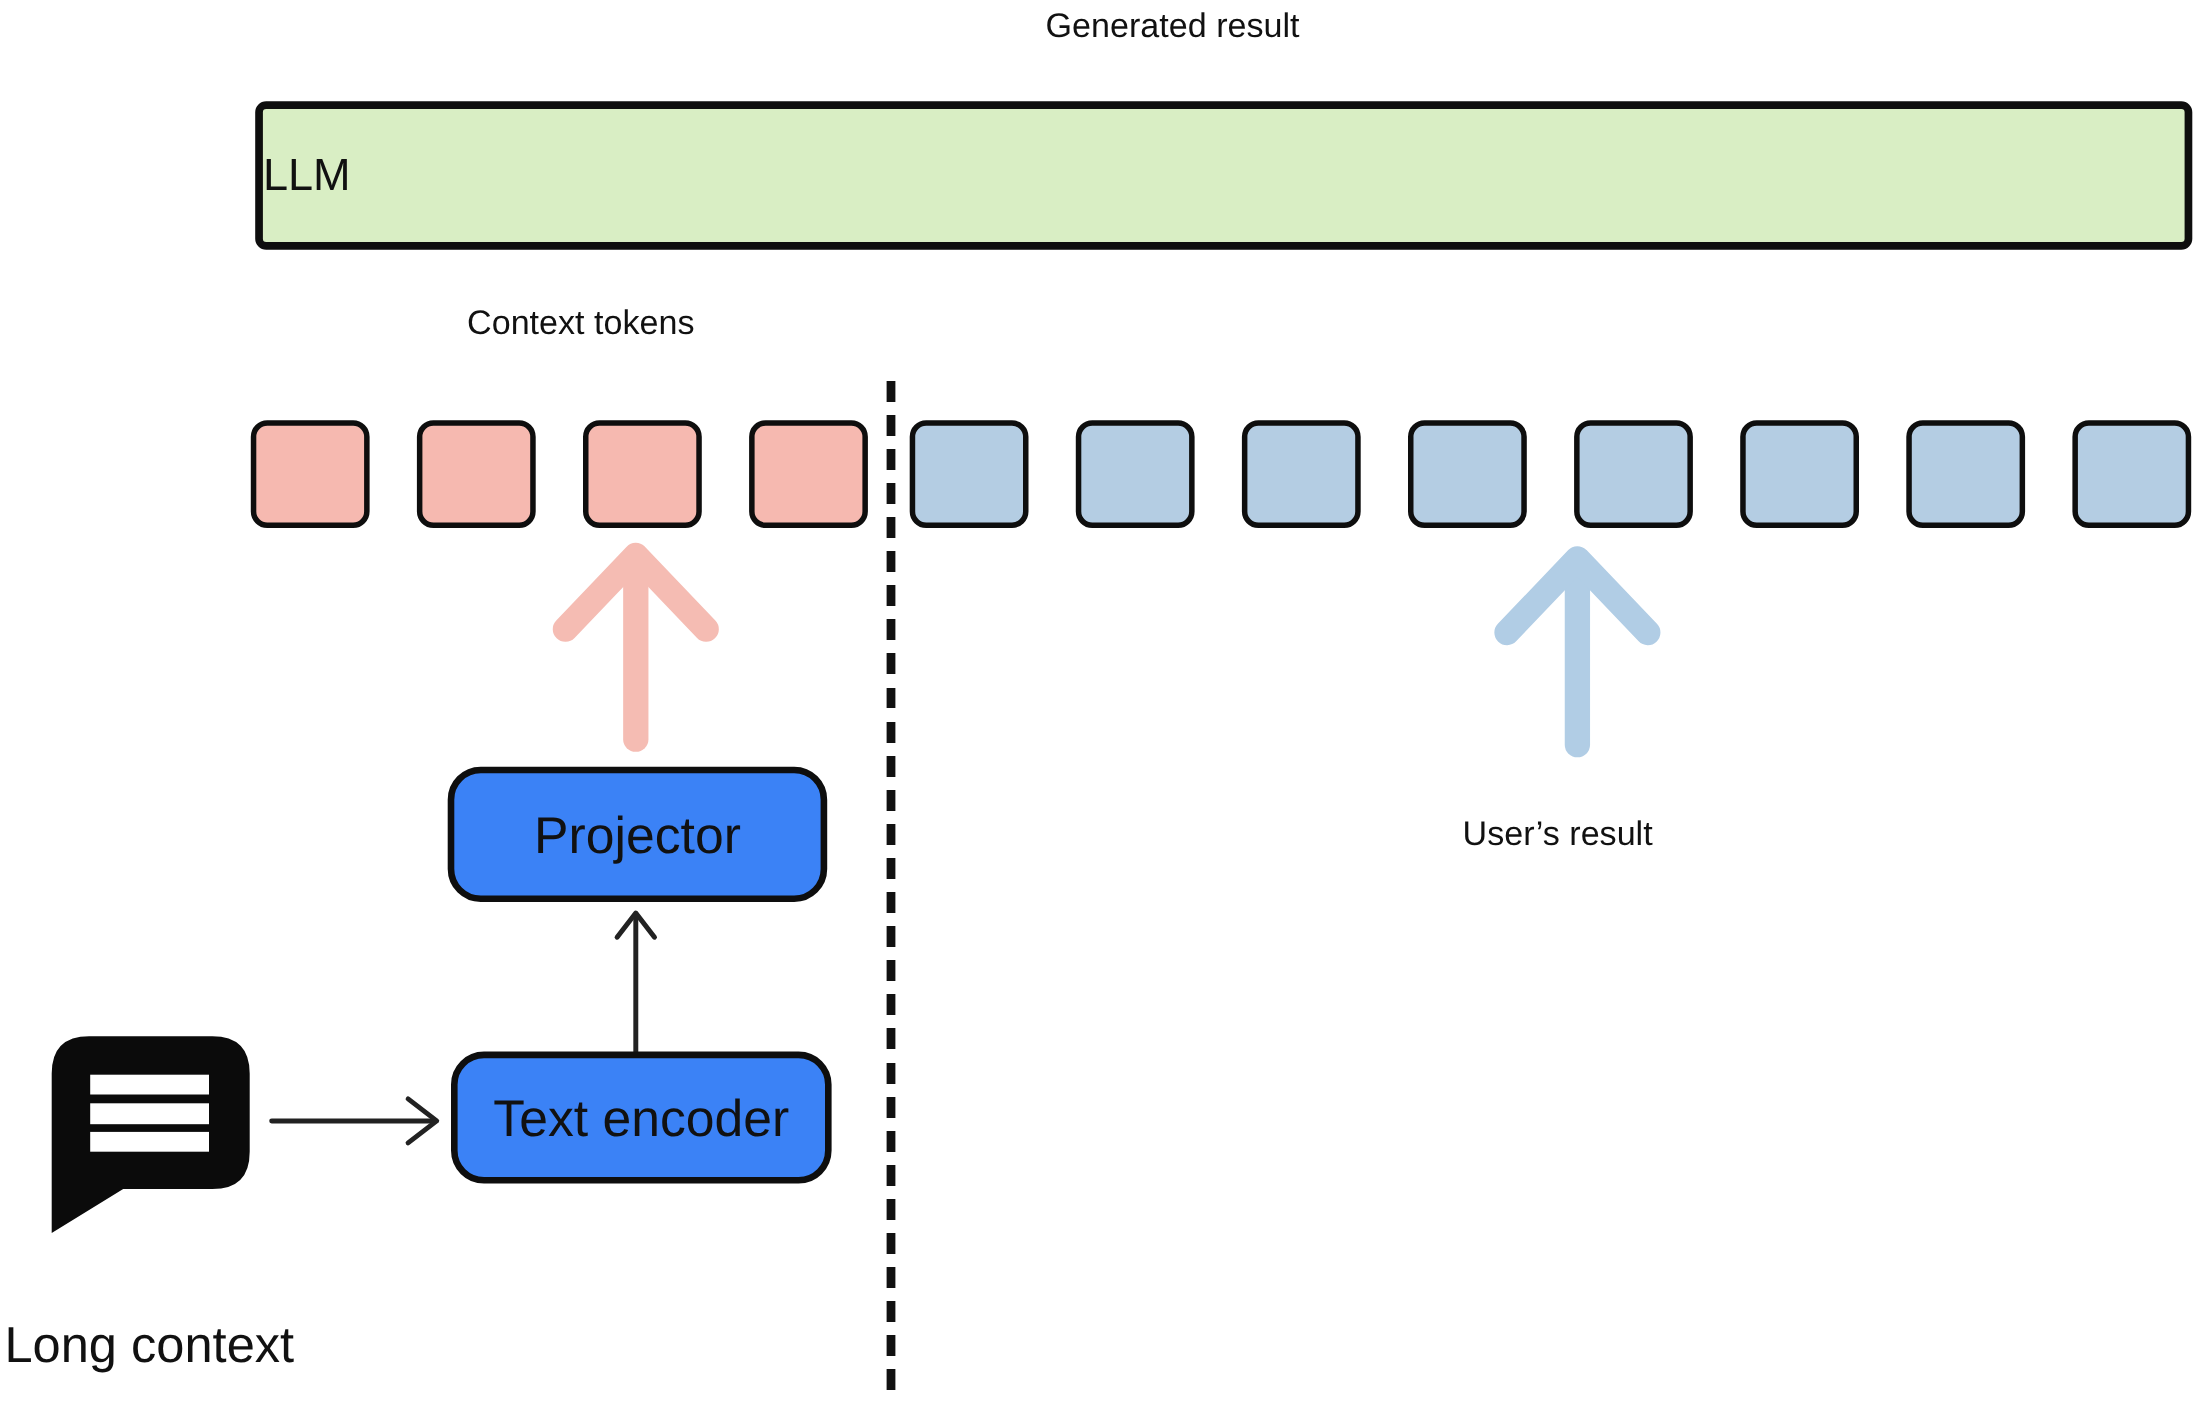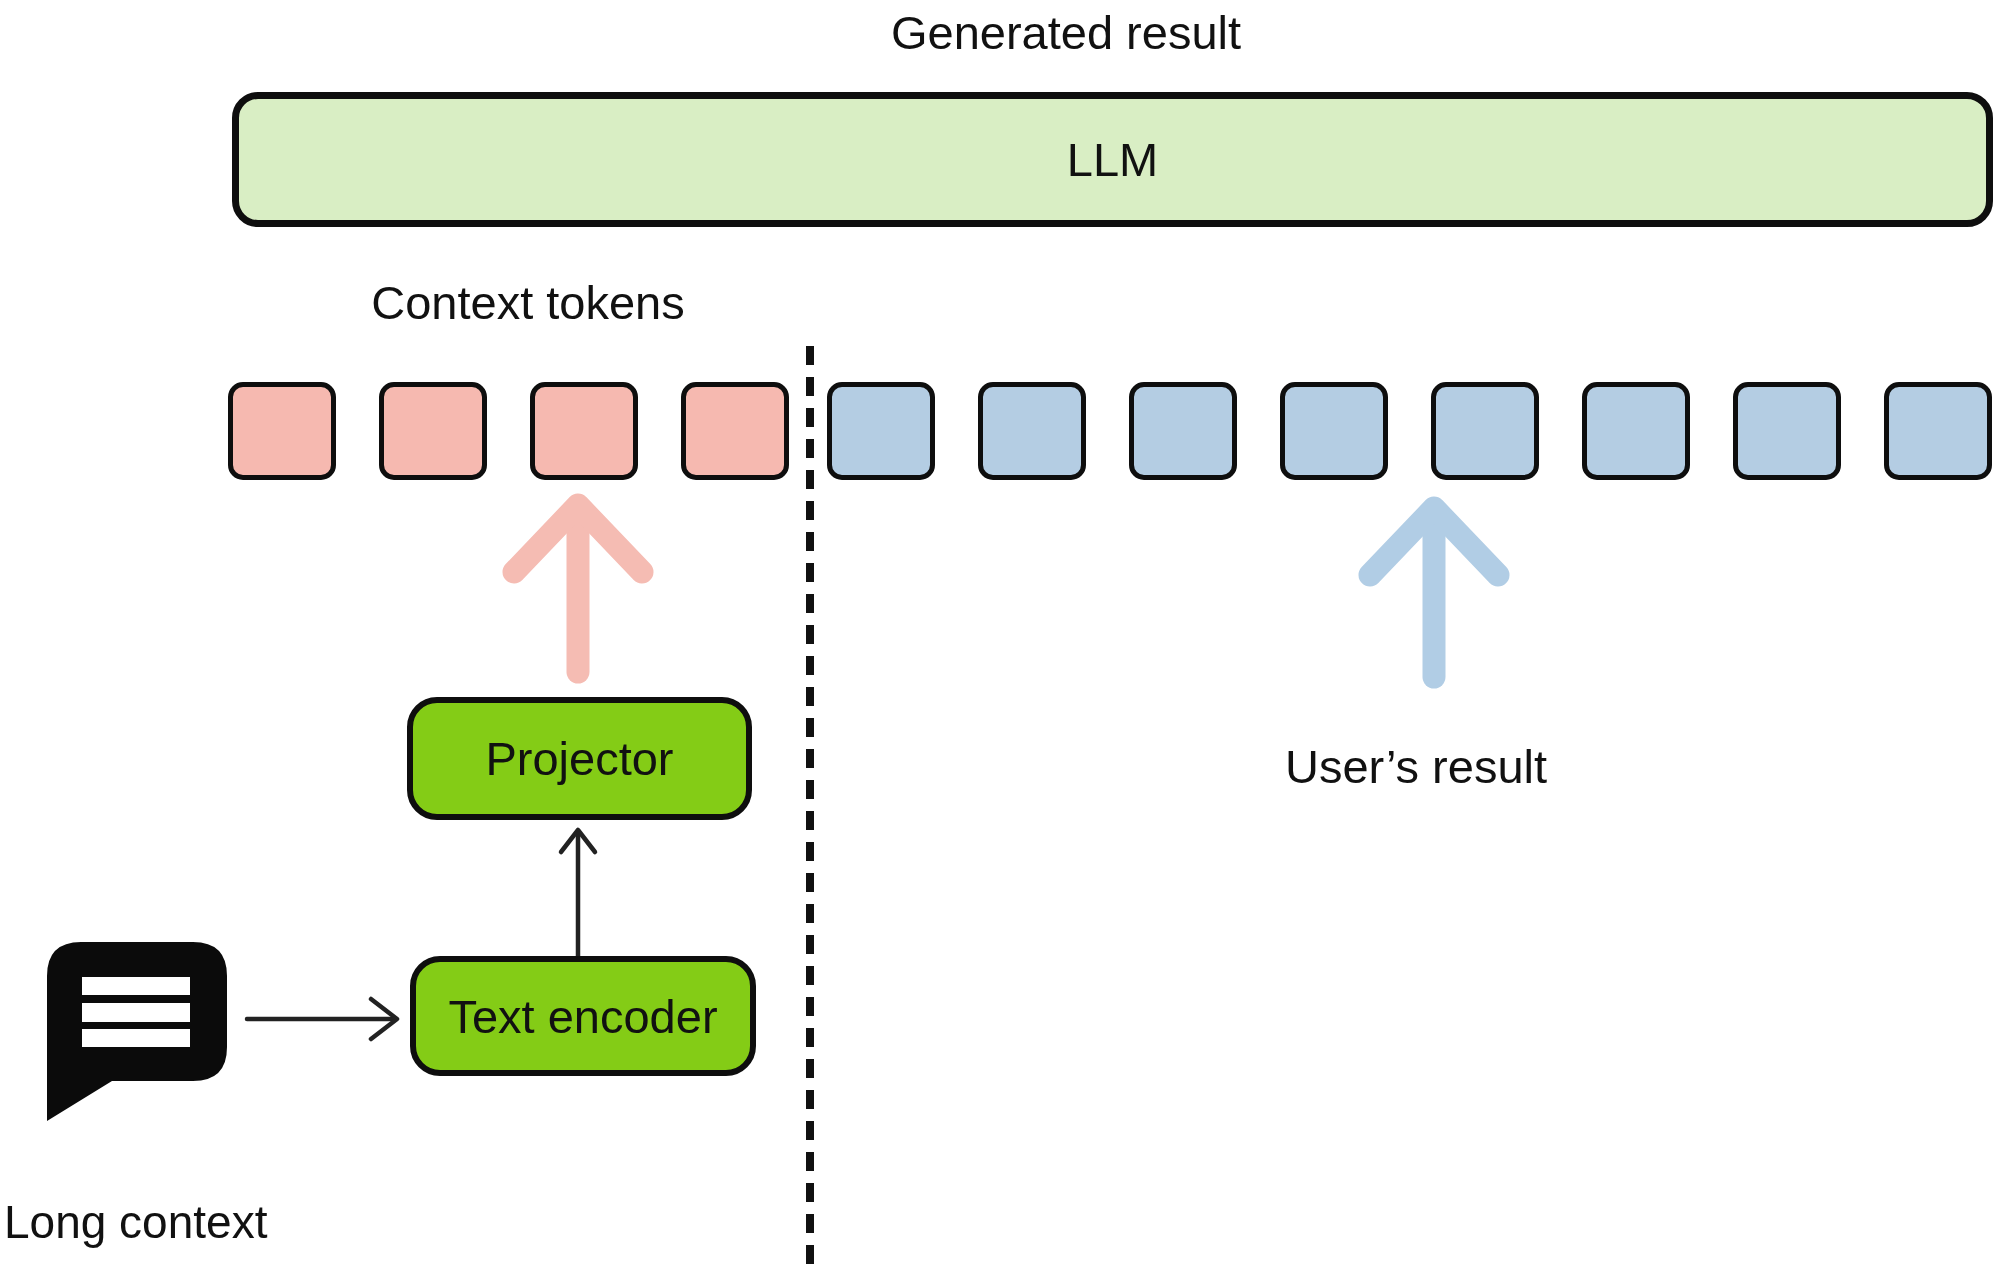--- a/index.html
+++ b/index.html
@@ -10,37 +10,37 @@
   }
   .canvas {
     position: relative;
     width: 2000px;
     height: 1274px;
     background: var(--background, #ffffff);
     overflow: hidden;
   }
   .label {
     position: absolute;
-    font-size: 47px;
+    font-size: 31px;
     font-weight: 500;
     line-height: 1.15;
     white-space: nowrap;
     color: var(--text, #111111);
   }
   .centered { transform: translateX(-50%); }
 
   .llm-box {
     position: absolute;
     left: 232px; top: 92px;
     width: 1761px; height: 135px;
     background: var(--llm-fill, #D9EEC4);
     border: 7px solid var(--outline, #0e0e0e);
-    border-radius: 26px;
-    display: flex; align-items: center; justify-content: center;
-    font-size: 47px; font-weight: 500;
+    border-radius: 10px;
+    display: flex; align-items: center; 
+    font-size: 41px; font-weight: 500;
   }
 
   .token-row {
     position: absolute;
     top: 382px;
     display: flex;
     gap: 43px;
   }
   .context-row { left: 228px; }
   .textual-row { left: 827px; }
@@ -65,21 +65,21 @@
 
   .overlay {
     position: absolute;
     left: 0; top: 0;
     width: 2000px; height: 1274px;
     pointer-events: none;
   }
 
   .node {
     position: absolute;
-    background: #84cc16;
+    background: #3b82f6;
     border: 6px solid var(--outline, #0e0e0e);
     border-radius: 30px;
     display: flex; align-items: center; justify-content: center;
     font-size: 47px; font-weight: 500;
     white-space: nowrap;
   }
   .projector { left: 407px; top: 697px; width: 345px; height: 123px; }
   .encoder   { left: 410px; top: 956px; width: 346px; height: 120px; align-items: center; }
 </style>
 </head>

